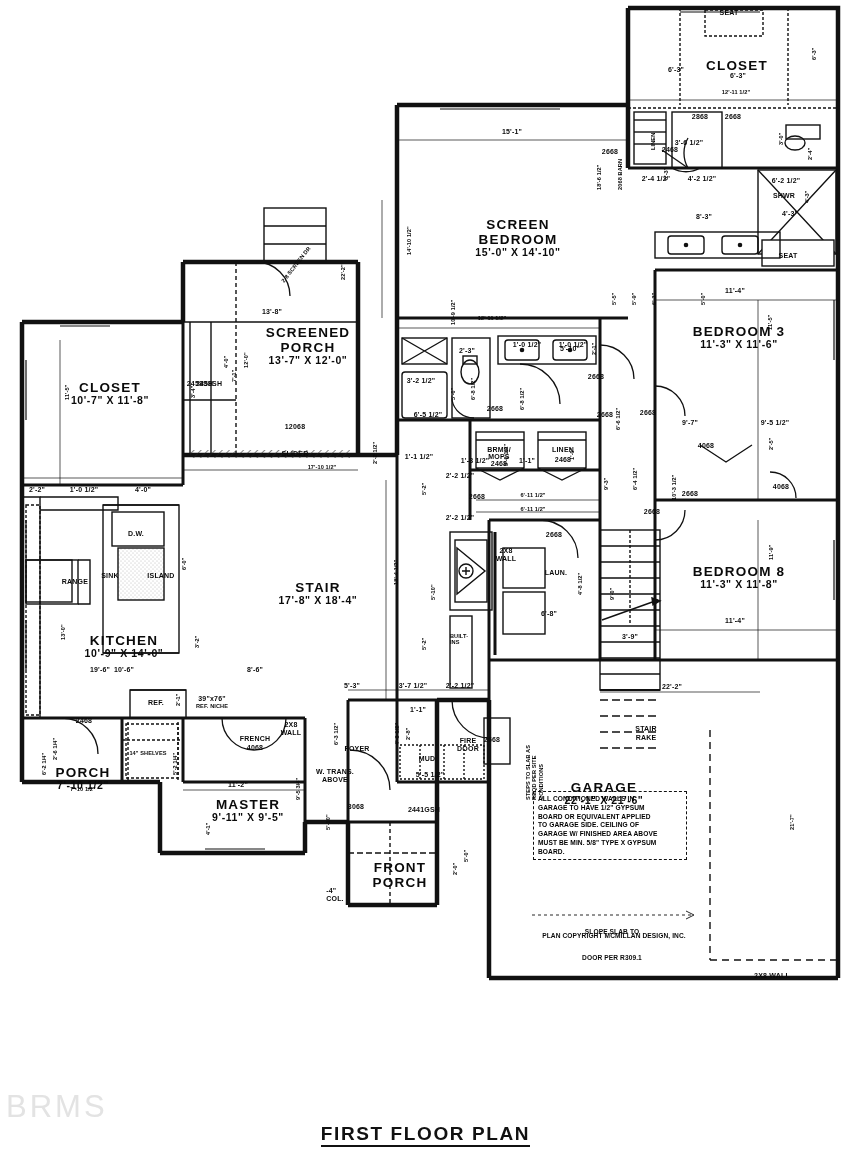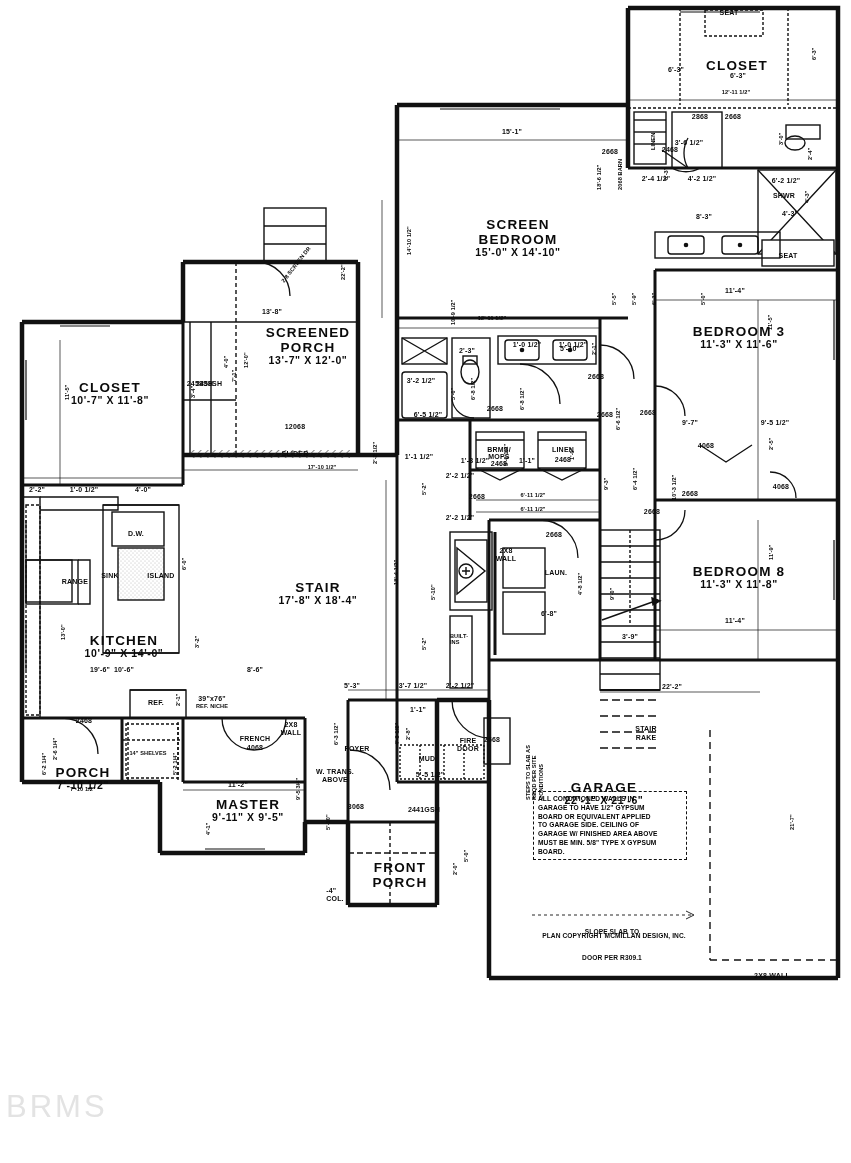--- a/index.html
+++ b/index.html
@@ -701,16 +701,19 @@
   <div class="lbl note ctr" style="left:614px; top:932px;">PLAN COPYRIGHT MCMILLAN DESIGN, INC.</div>
 
   <div id="steps-note" style="position:absolute; left:525px; top:800px;">
     <div class="lbl tiny" style="position:relative; transform:rotate(-90deg); transform-origin:0 0; white-space:nowrap;">
         <span style="display: block;">STEPS TO SLAB AS</span>
         <span style="display: block;">REQD PER SITE</span>
         <span style="display: block;">CONDITIONS</span>
       </div>
   </div>
 
+  <div id="title">
+    <span>FIRST FLOOR PLAN</span>
+  </div>
 
   <div id="watermark">BRMS</div>
 
 </div>
 
 </body></html>

